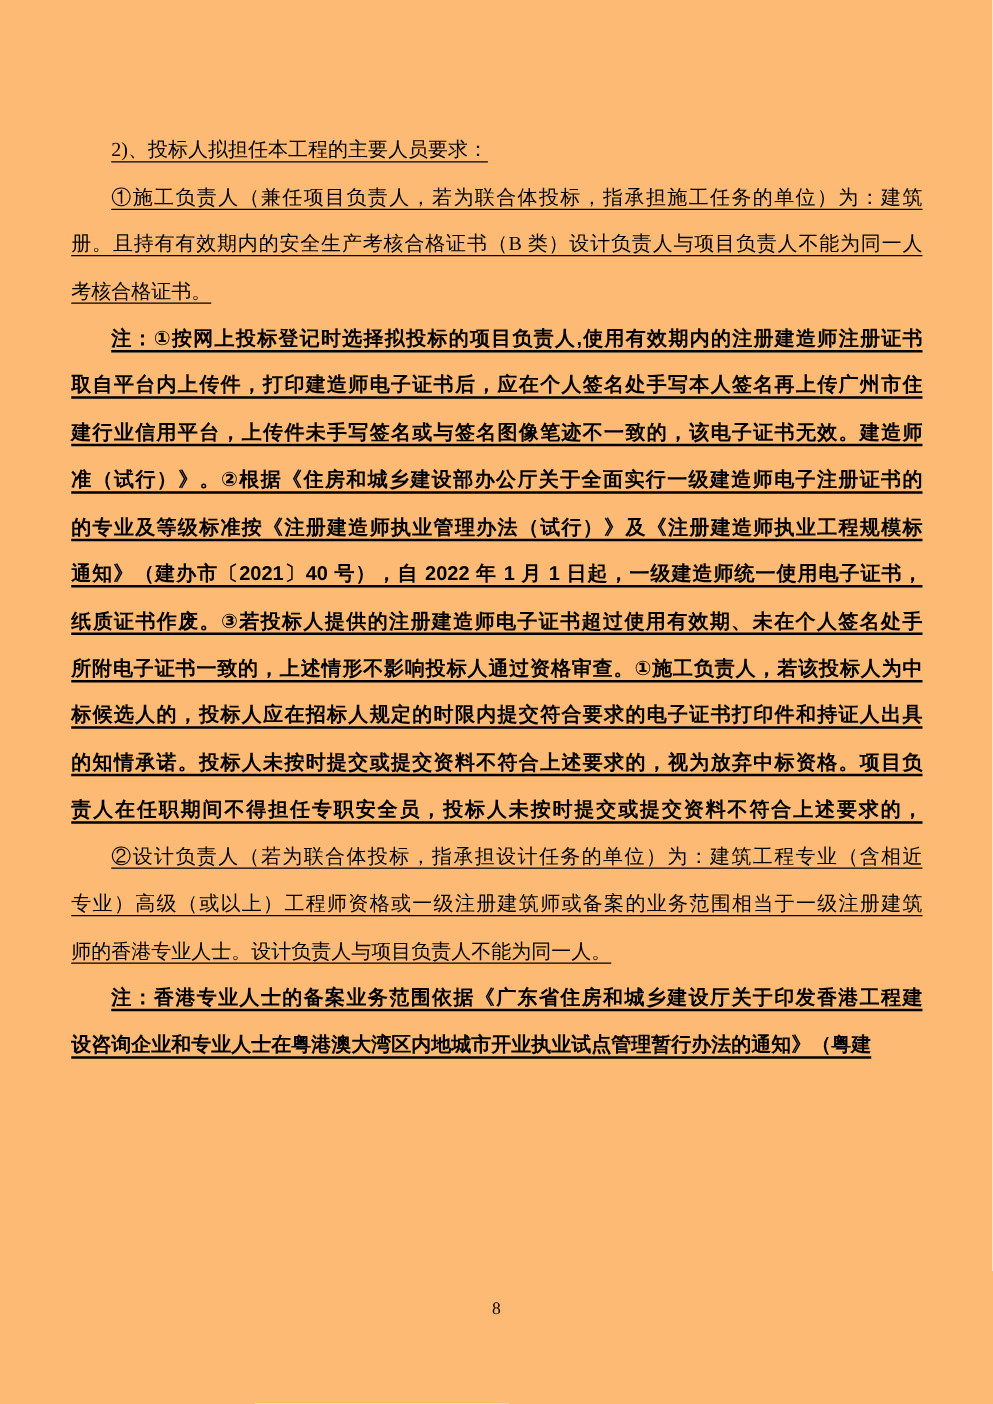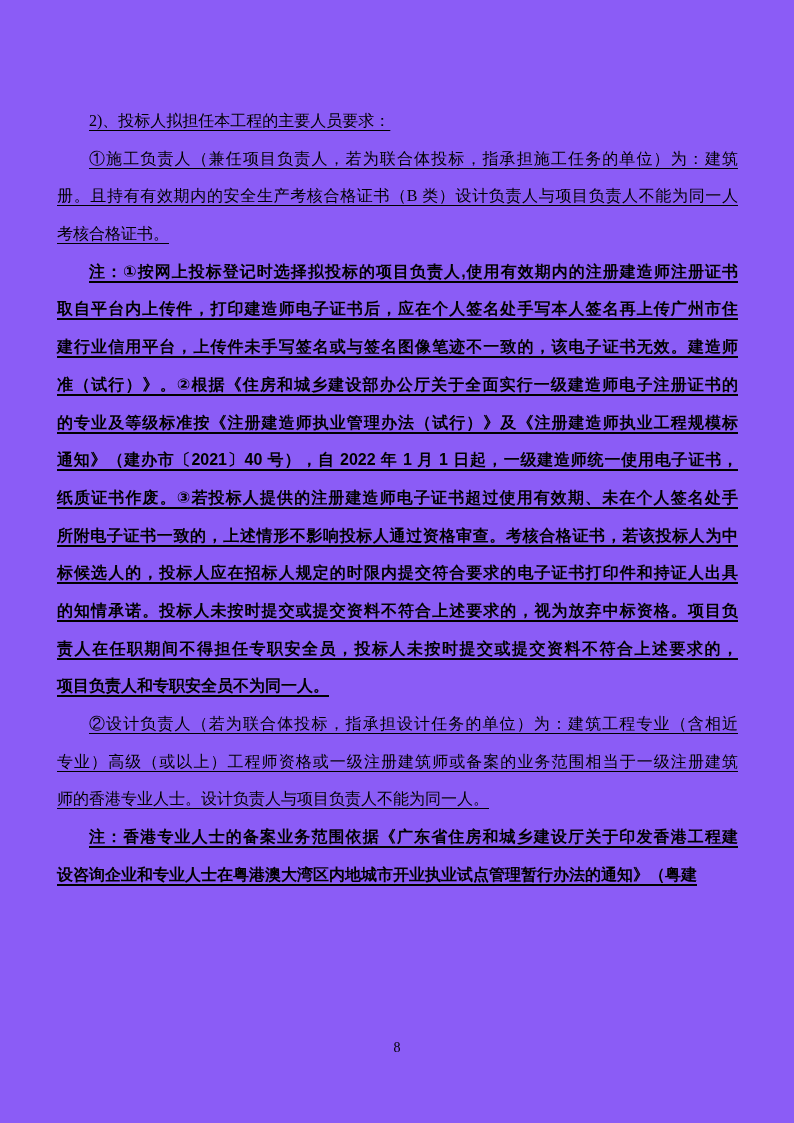--- a/index.html
+++ b/index.html
@@ -4,21 +4,21 @@
 <style>
   html, body {
     margin: 0;
     padding: 0;
     background: #ffffff;
   }
   .page {
     position: relative;
     width: 794px;
     height: 1123px;
-    background: #8b5cf6;
+    background: #fdba74;
     overflow: hidden;
     margin: 0 auto;
   }
   .content {
     position: absolute;
     top: 102px;
     left: 57px;
     width: 681px;
   }
   .para {
@@ -81,25 +81,24 @@
         <div class="line last">考核合格证书。</div>
       </div>
       <div class="para bold">
         <div class="line first">注：①按网上投标登记时选择拟投标的项目负责人,使用有效期内的注册建造师注册证书</div>
         <div class="line">取自平台内上传件，打印建造师电子证书后，应在个人签名处手写本人签名再上传广州市住</div>
         <div class="line">建行业信用平台，上传件未手写签名或与签名图像笔迹不一致的，该电子证书无效。建造师</div>
         <div class="line">准（试行）》。②根据《住房和城乡建设部办公厅关于全面实行一级建造师电子注册证书的</div>
         <div class="line">的专业及等级标准按《注册建造师执业管理办法（试行）》及《注册建造师执业工程规模标</div>
         <div class="line">通知》（建办市〔2021〕40 号），自 2022 年 1 月 1 日起，一级建造师统一使用电子证书，</div>
         <div class="line">纸质证书作废。③若投标人提供的注册建造师电子证书超过使用有效期、未在个人签名处手</div>
-        <div class="line">所附电子证书一致的，上述情形不影响投标人通过资格审查。考核合格证书，若该投标人为中</div>
+        <div class="line">所附电子证书一致的，上述情形不影响投标人通过资格审查。①施工负责人，若该投标人为中</div>
         <div class="line">标候选人的，投标人应在招标人规定的时限内提交符合要求的电子证书打印件和持证人出具</div>
         <div class="line">的知情承诺。投标人未按时提交或提交资料不符合上述要求的，视为放弃中标资格。项目负</div>
         <div class="line">责人在任职期间不得担任专职安全员，投标人未按时提交或提交资料不符合上述要求的，</div>
-        <div class="line last">项目负责人和专职安全员不为同一人。</div>
       </div>
       <div class="para normal">
         <div class="line first">②设计负责人（若为联合体投标，指承担设计任务的单位）为：建筑工程专业（含相近</div>
         <div class="line">专业）高级（或以上）工程师资格或一级注册建筑师或备案的业务范围相当于一级注册建筑</div>
         <div class="line last">师的香港专业人士。设计负责人与项目负责人不能为同一人。</div>
       </div>
       <div class="para bold">
         <div class="line first">注：香港专业人士的备案业务范围依据《广东省住房和城乡建设厅关于印发香港工程建</div>
         <div class="line last">设咨询企业和专业人士在粤港澳大湾区内地城市开业执业试点管理暂行办法的通知》（粤建</div>
       </div>

